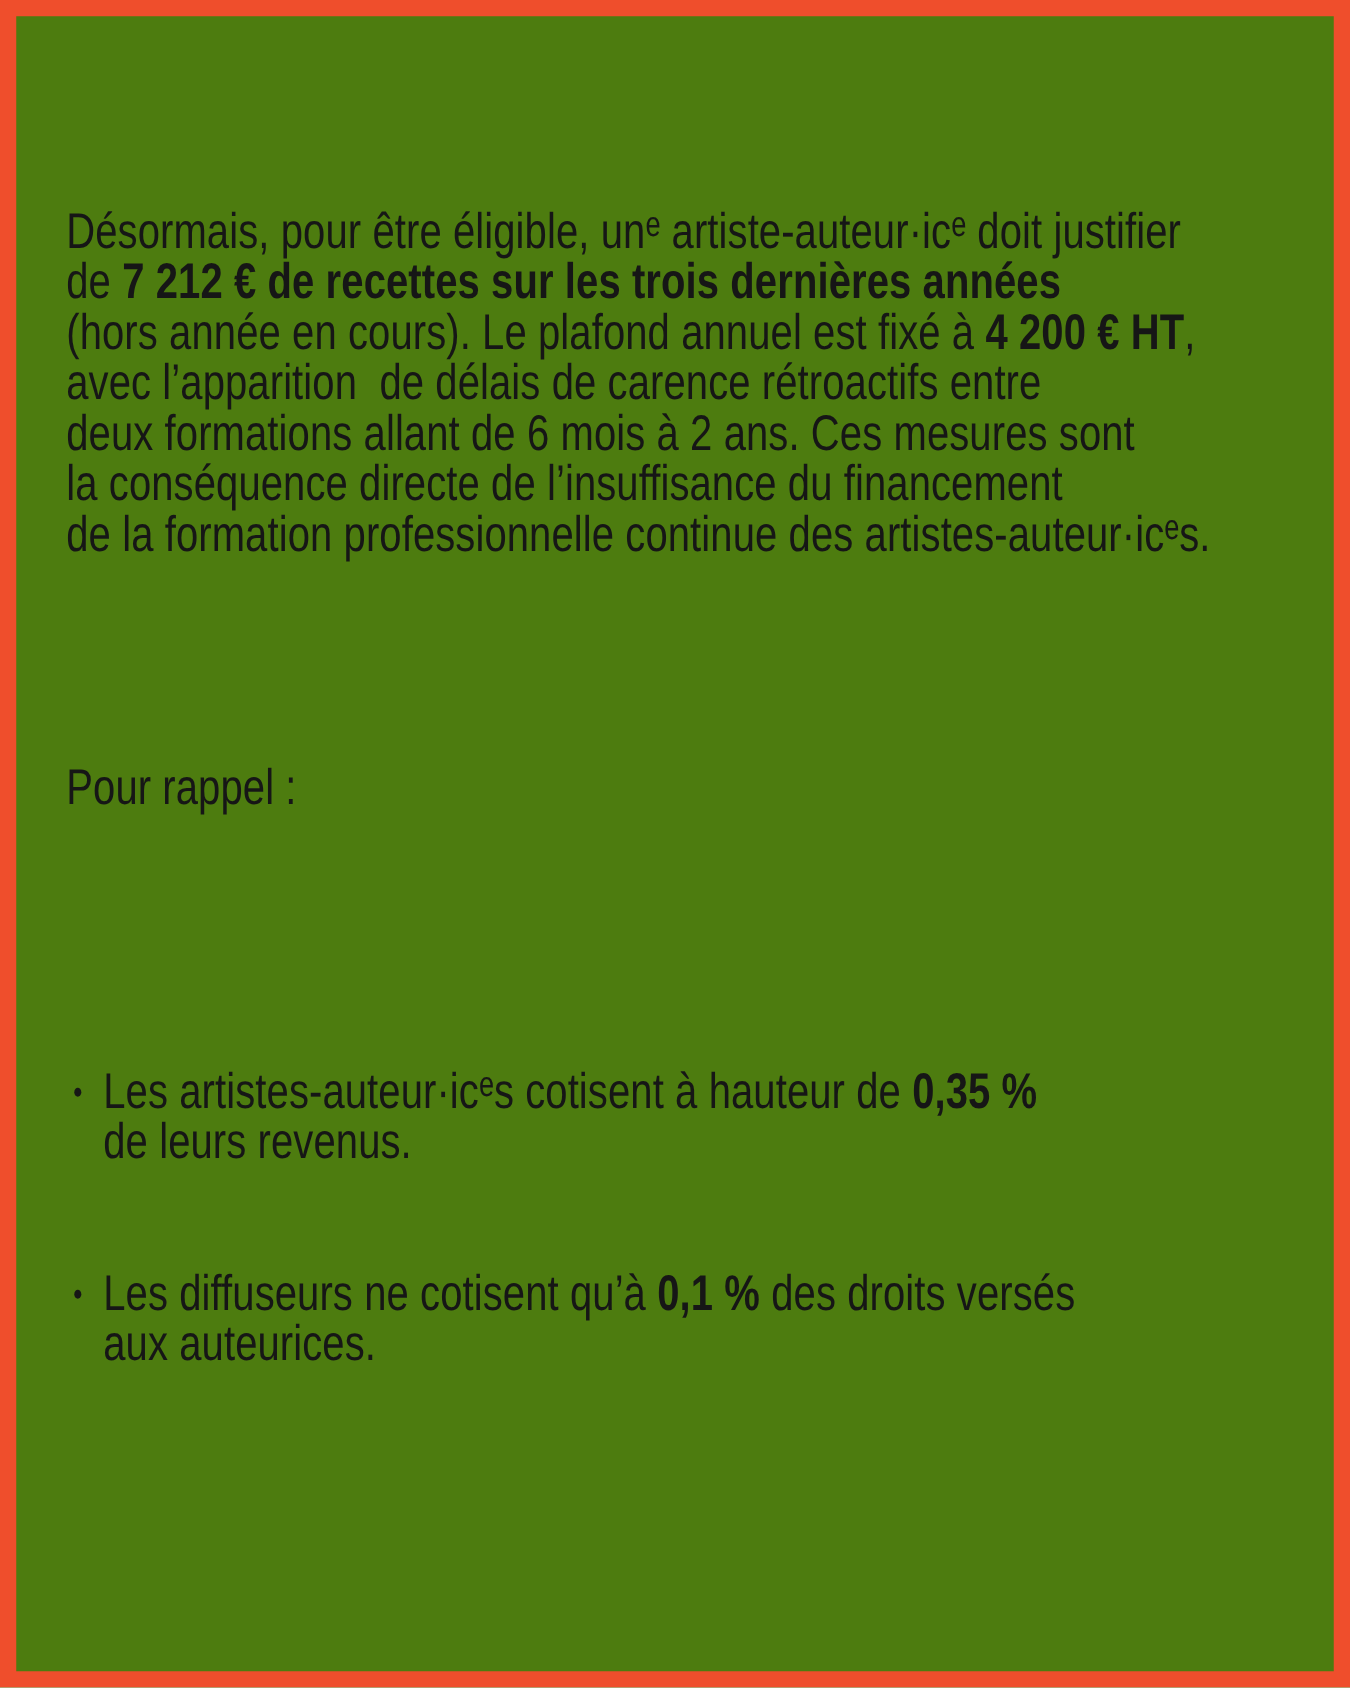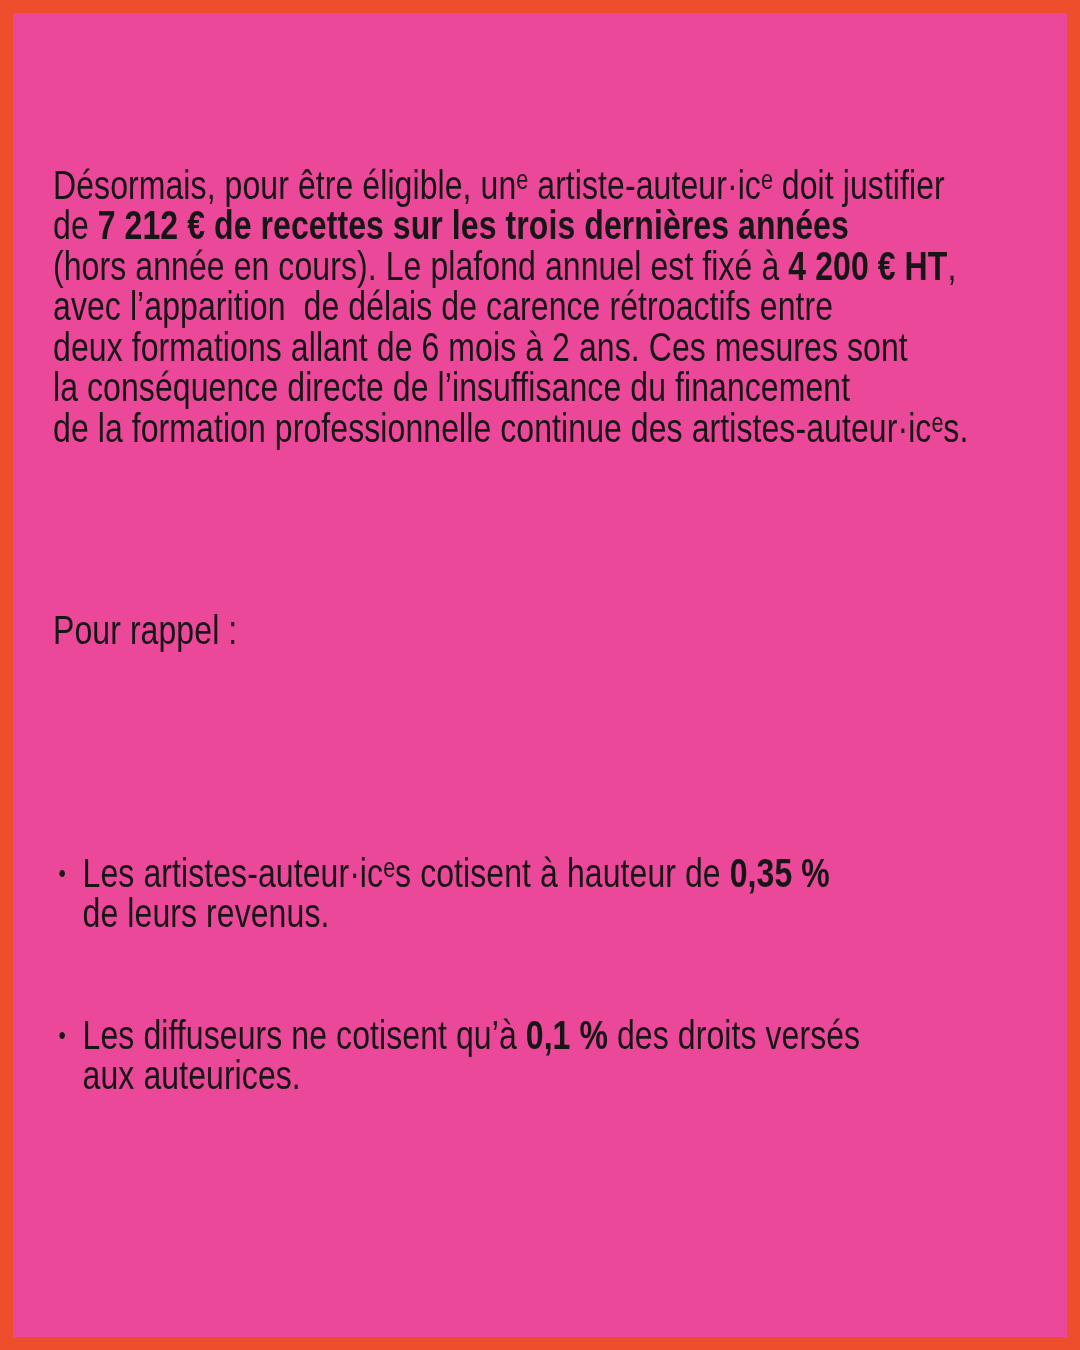--- a/index.html
+++ b/index.html
@@ -58,21 +58,21 @@
     box-sizing: border-box;
   }
   .btext {
     flex: 1 1 auto;
     white-space: pre-wrap;
   }
 </style>
 </head>
 <body>
 
-<div class="canvas" style="border-color: rgb(239, 78, 44); background: #ec4899;">
+<div class="canvas" style="border-color: rgb(239, 78, 44); background: #4d7c0f;">
   <div class="pad" style="color: rgb(22, 22, 22);">
     <div class="scale">
 
       <p class="para"><span>Désormais, pour être éligible, unᵉ artiste-auteur·icᵉ doit justifier
 de </span><b>7 212 € de recettes sur les trois dernières années</b><span>
 (hors année en cours). Le plafond annuel est fixé à </span><b>4 200 € HT</b><span>,
 avec l’apparition  de délais de carence rétroactifs entre
 deux formations allant de 6 mois à 2 ans. Ces mesures sont
 la conséquence directe de l’insuffisance du financement
 de la formation professionnelle continue des artistes-auteur·icᵉs.</span></p>

